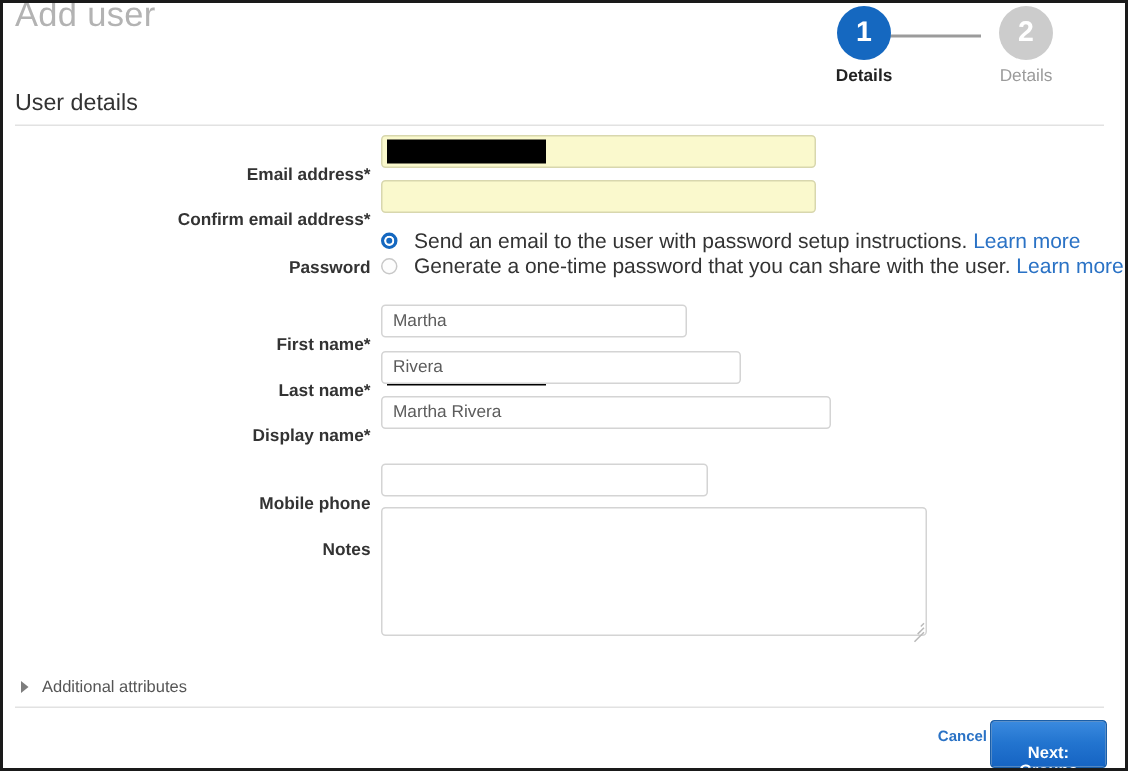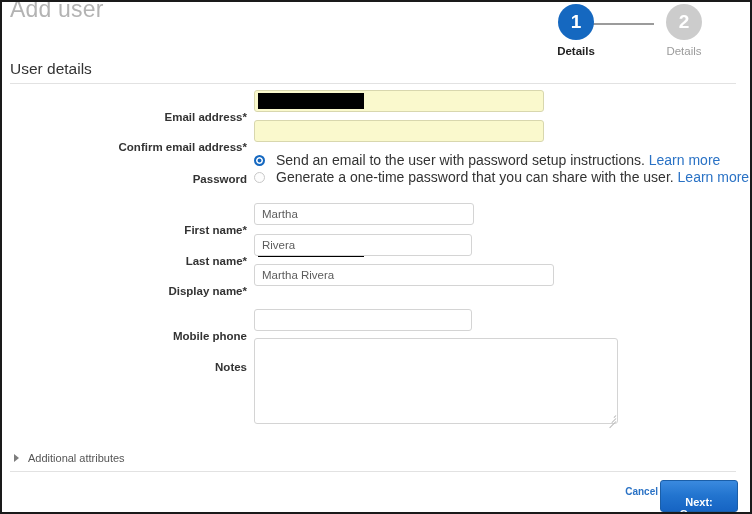--- a/index.html
+++ b/index.html
@@ -336,26 +336,26 @@
         <span class="radio-dot off"></span>
         <span class="radio-text">
           <span>Generate a one-time password that you can share with the user.</span>
           <a class="link">Learn more</a>
         </span>
       </div>
     </div>
 
     <div class="form-row" style="top:201px;">
       <div class="f-label">First name*</div>
-      <input class="f-input" style="top: 0px; width: 220px; height: 22px;" value="Martha">
+      <input class="f-input" style="top: 0px; width: 204px; height: 22px;" value="Martha">
     </div>
 
     <div class="form-row" style="top:232px;">
       <div class="f-label">Last name*</div>
-      <input class="f-input" style="top: 0px; width: 218px; height: 22px;" value="Rivera">
+      <input class="f-input" style="top: 0px; width: 240px; height: 22px;" value="Rivera">
     </div>
 
     <div class="form-row" style="top:262px;">
       <div class="f-label">Display name*</div>
       <input class="f-input" style="top: 0px; width: 300px; height: 22px;" value="Martha Rivera">
     </div>
 
     <div class="form-row" style="top:307px;">
       <div class="f-label">Mobile phone</div>
       <input class="f-input" style="top: 0px; width: 218px; height: 22px;" value="">

